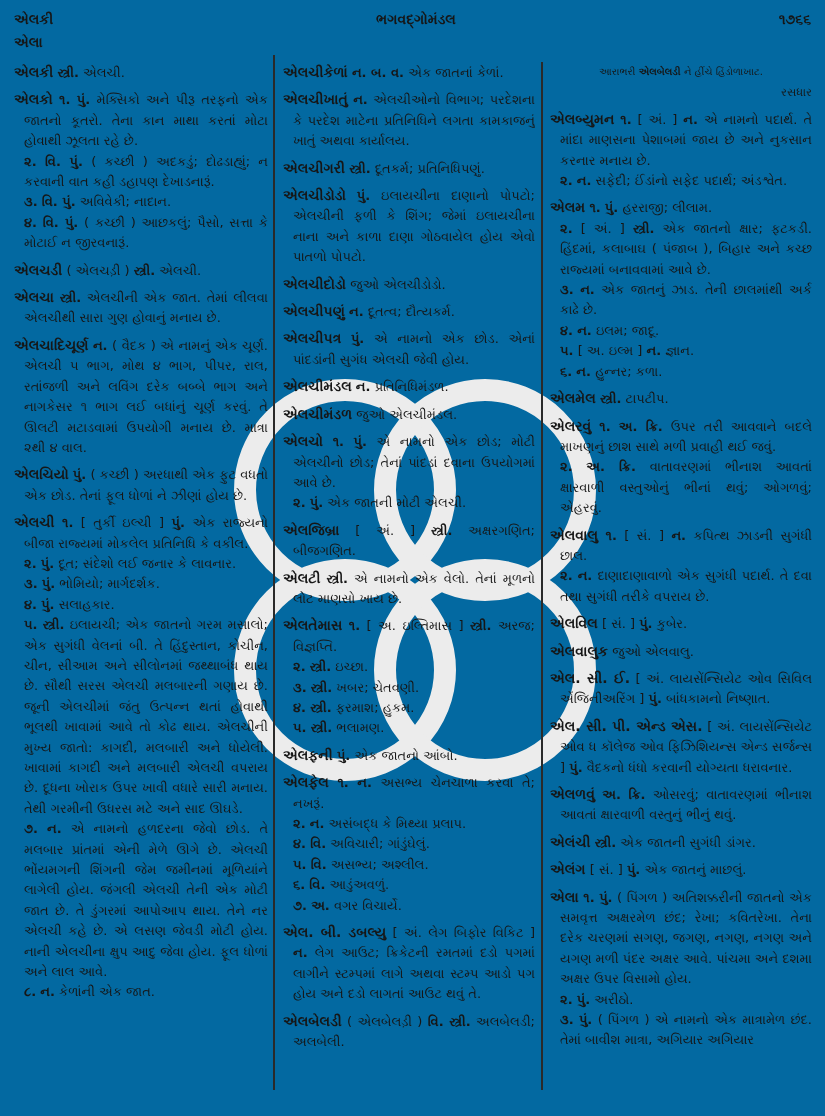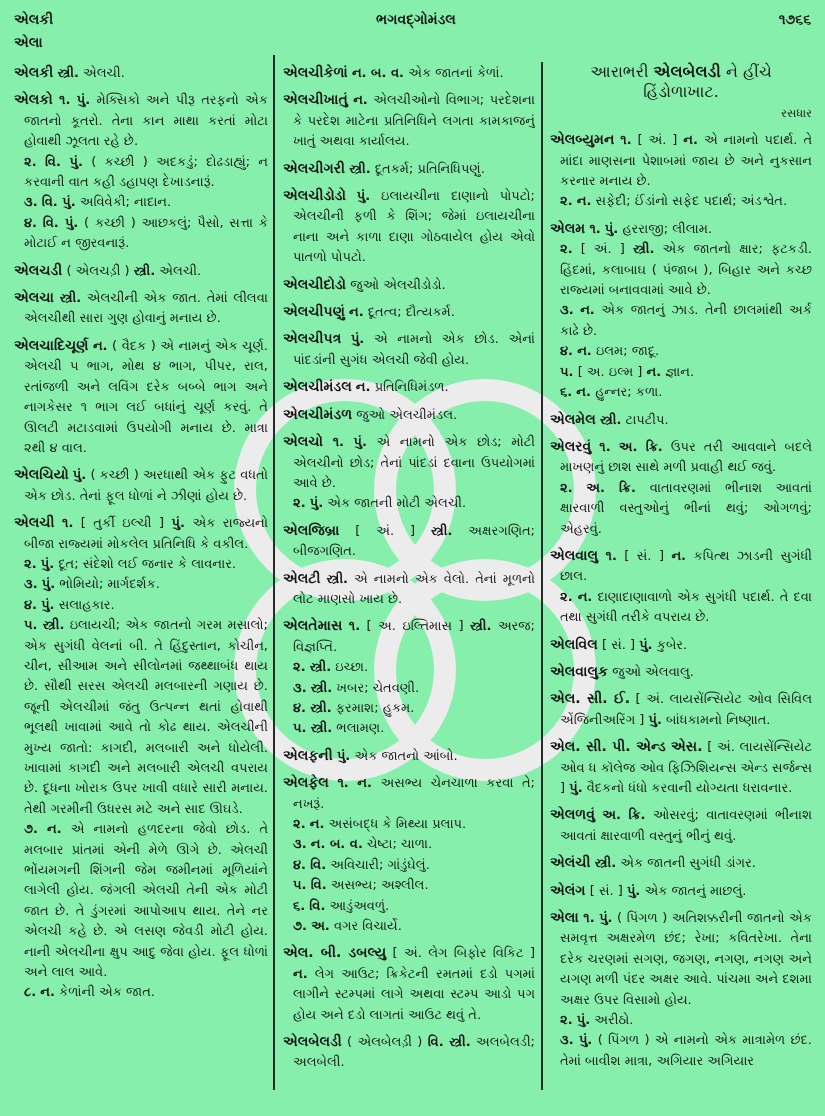--- a/index.html
+++ b/index.html
@@ -1,18 +1,18 @@
 <!DOCTYPE html>
 <html><head>
 <meta charset="utf-8">
 <style>
   html, body { margin: 0; padding: 0; background: #ffffff; }
   .page {
     position: relative; width: 825px; height: 1116px; overflow: hidden;
-    background: #86efac; color: #161616;
+    background: #0369a1; color: #161616;
     font-family: "DejaVu Sans", "Liberation Sans", sans-serif;
   }
   .watermark { position: absolute; left: 205px; top: 360px; width: 420px; height: 440px; pointer-events: none; }
   .hdr { position: absolute; font-weight: bold; font-size: 14px; line-height: 18px; }
   .hdr-first { left: 14px; top: 10px; }
   .hdr-last { left: 14px; top: 33px; }
   .hdr-title { left: 7px; right: 0; top: 10px; text-align: center; font-weight: bold; }
   .hdr-page { right: 14px; top: 10px; }
   .rule { position: absolute; width: 1.6px; background: #2a2a2a; }
   .rule1 { left: 273px; top: 55px; height: 1035px; }
@@ -23,21 +23,21 @@
   }
   .col1 { left: 14px; width: 254px; }
   .col2 { left: 283px; width: 252px; }
   .col3 { left: 550px; width: 262px; }
   .entry { margin: 6px 0 0 0; padding-left: 10px; text-indent: -10px; }
   .entry:first-child { margin-top: 0; }
   .sense { margin: 0; padding-left: 10px; }
   .hw { font-weight: bold; font-size: 14px; }
   .n, .g { font-weight: bold; }
   .v, .e, .t { font-weight: normal; }
-  .quote { margin: 0; text-align: center; font-size: 16px; }
+  .quote { margin: 0; text-align: center; font-size: 10px; }
   .quote b { font-weight: bold; }
   .quote-src { margin: 0 0 2px 0; text-align: right; font-size: 11.5px; font-weight: normal; }
 </style>
 </head>
 <body>
 
 <div class="page">
 
   <svg class="watermark" viewBox="0 0 420 440">
     <g fill="none" stroke="#ececec" stroke-width="22">
@@ -102,21 +102,20 @@
     <p class="entry"><span class="hw">એલતેમાસ</span> <span class="n">૧.</span> <span class="e">[ અ. ઇલ્તિમાસ ]</span> <span class="g">સ્ત્રી.</span> <span class="t">અરજ; વિજ્ઞપ્તિ.</span></p>
     <p class="sense"><span class="n">૨.</span> <span class="g">સ્ત્રી.</span> <span class="t">ઇચ્છા.</span></p>
     <p class="sense"><span class="n">૩.</span> <span class="g">સ્ત્રી.</span> <span class="t">ખબર; ચેતવણી.</span></p>
     <p class="sense"><span class="n">૪.</span> <span class="g">સ્ત્રી.</span> <span class="t">ફરમાશ; હુકમ.</span></p>
     <p class="sense"><span class="n">૫.</span> <span class="g">સ્ત્રી.</span> <span class="t">ભલામણ.</span></p>
 
     <p class="entry"><span class="hw">એલફની</span> <span class="g">પું.</span> <span class="t">એક જાતનો આંબો.</span></p>
 
     <p class="entry"><span class="hw">એલફેલ</span> <span class="n">૧.</span> <span class="g">ન.</span> <span class="t">અસભ્ય ચેનચાળા કરવા તે; નખરૂં.</span></p>
     <p class="sense"><span class="n">૨.</span> <span class="g">ન.</span> <span class="t">અસંબદ્ધ કે મિથ્યા પ્રલાપ.</span></p>
-    <p class="sense"><span class="n">૩.</span> <span class="g">ન. બ. વ.</span> <span class="t">ચેષ્ટા; ચાળા.</span></p>
     <p class="sense"><span class="n">૪.</span> <span class="g">વિ.</span> <span class="t">અવિચારી; ગાંડુંઘેલું.</span></p>
     <p class="sense"><span class="n">૫.</span> <span class="g">વિ.</span> <span class="t">અસભ્ય; અશ્લીલ.</span></p>
     <p class="sense"><span class="n">૬.</span> <span class="g">વિ.</span> <span class="t">આડુંઅવળું.</span></p>
     <p class="sense"><span class="n">૭.</span> <span class="g">અ.</span> <span class="t">વગર વિચાર્યે.</span></p>
 
     <p class="entry"><span class="hw">એલ. બી. ડબલ્યુ</span> <span class="e">[ અં. લેગ બિફોર વિકિટ ]</span> <span class="g">ન.</span> <span class="t">લેગ આઉટ; ક્રિકેટની રમતમાં દડો પગમાં લાગીને સ્ટમ્પમાં લાગે અથવા સ્ટમ્પ આડો પગ હોય અને દડો લાગતાં આઉટ થવું તે.</span></p>
 
     <p class="entry"><span class="hw">એલબેલડી</span> <span class="v">( એલબેલડ઼ી )</span> <span class="g">વિ. સ્ત્રી.</span> <span class="t">અલબેલડી; અલબેલી.</span></p>
   </div>
 

